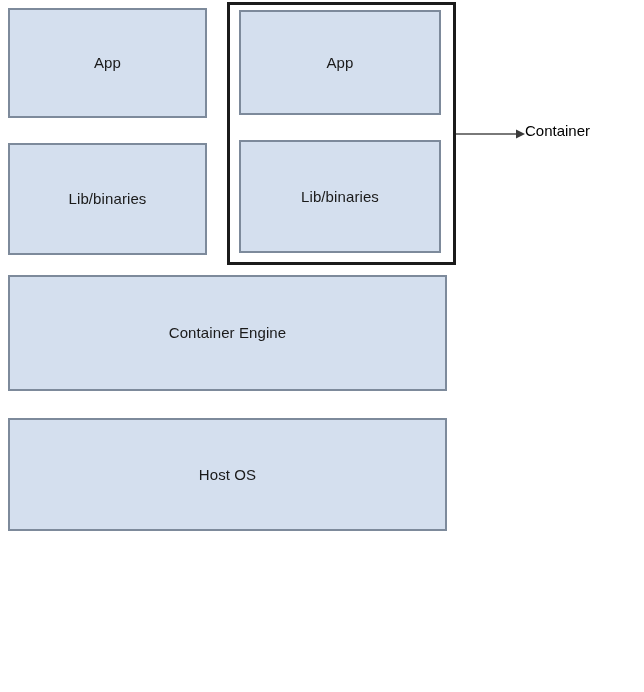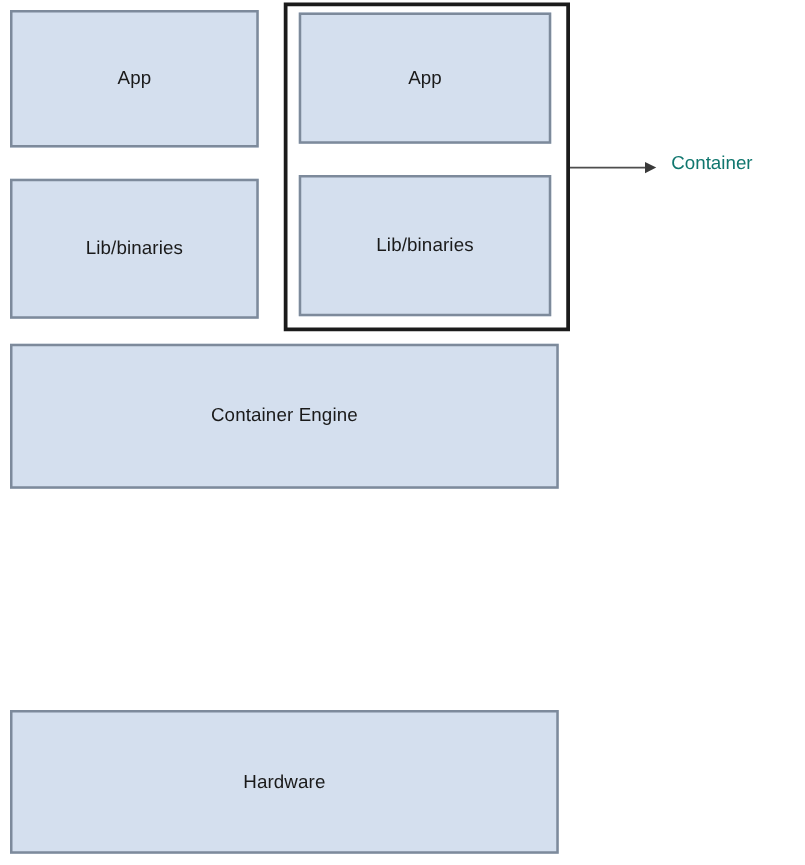--- a/index.html
+++ b/index.html
@@ -59,24 +59,24 @@
   .connector {
     position: absolute;
     left: 452px;
     top: 118px;
     width: 80px;
     height: 34px;
     overflow: visible;
   }
   .edge-label {
     position: absolute;
-    left: 537px;
+    left: 525px;
     top: 122px;
     font-size: 15px;
-    color: #0f766e;
+    color: #000000;
     white-space: nowrap;
     user-select: none;
   }
 </style>
 </head>
 <body>
 
 <div id="canvas">
 
   <div class="node n-app-left">
@@ -101,18 +101,18 @@
     <line x1="4" y1="16" x2="64" y2="16" stroke="#4d4d4d" stroke-width="1.4"></line>
     <polygon points="64,11.5 73,16 64,20.5" fill="#3a3a3a"></polygon>
   </svg>
 
   <div class="edge-label">Container</div>
 
   <div class="node n-engine">
     <span>Container Engine</span>
   </div>
 
+  <div class="node n-hostos">
+    <span>Host OS</span>
+  </div>
 
-  <div class="node n-hardware">
-    <span>Hardware</span>
-  </div>
 
 </div>
 
 </body></html>

